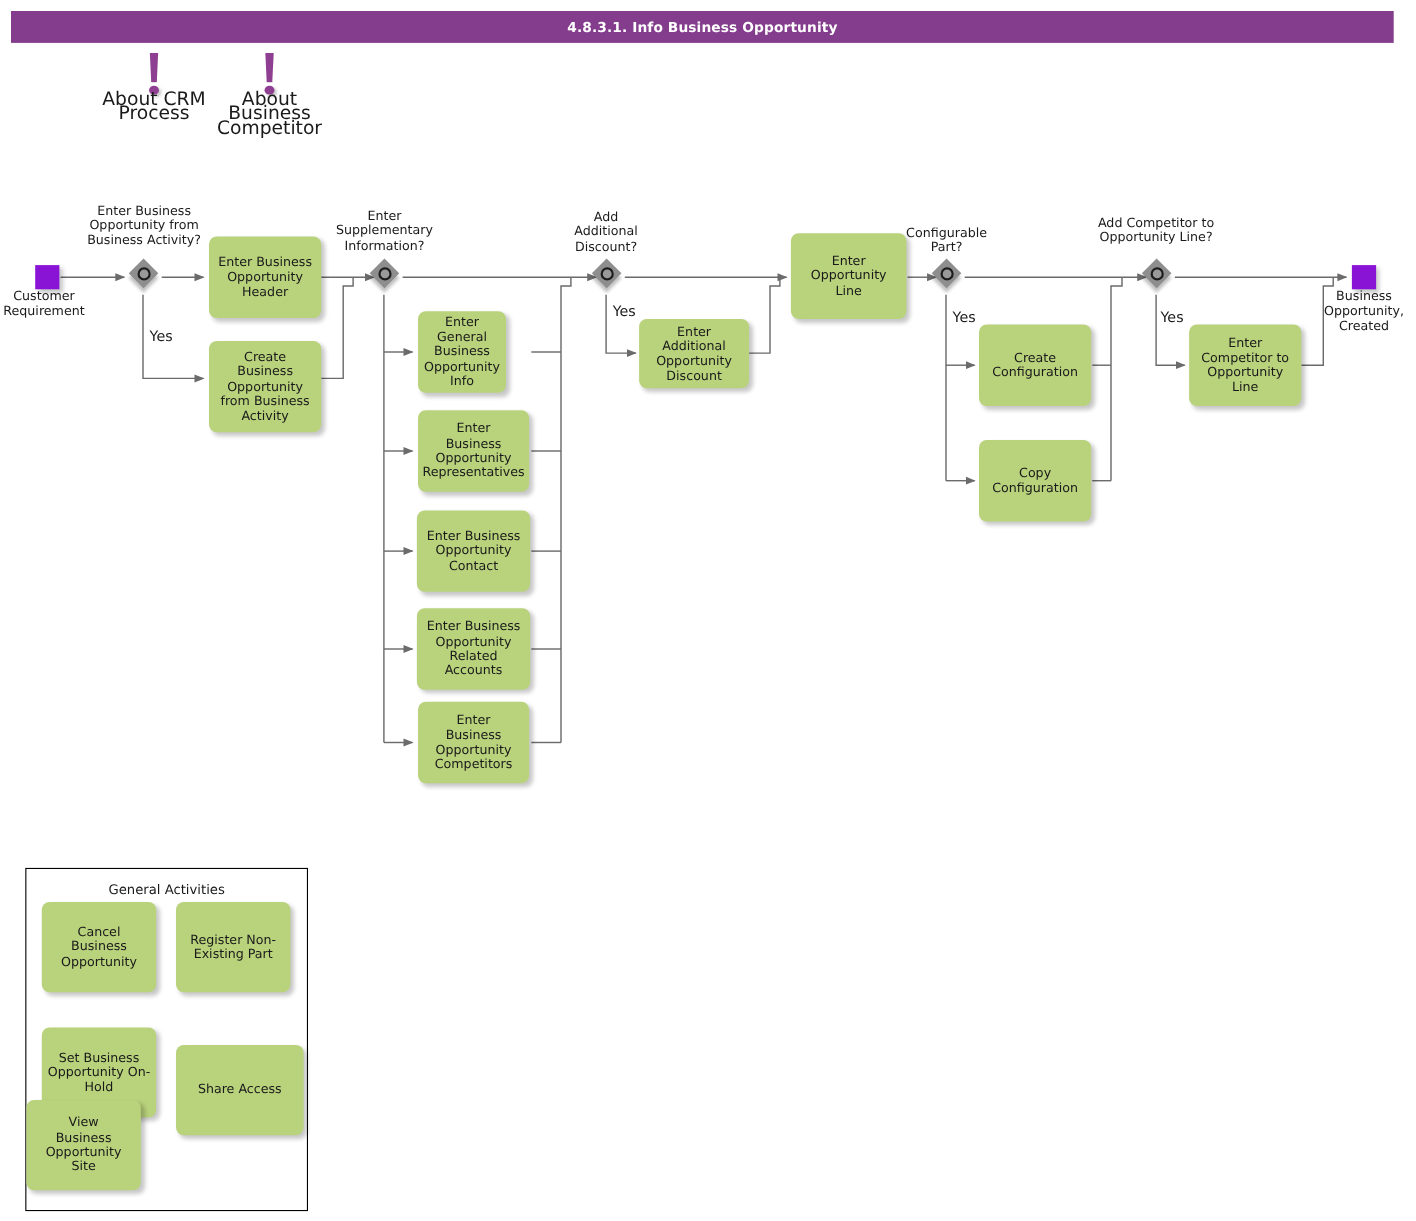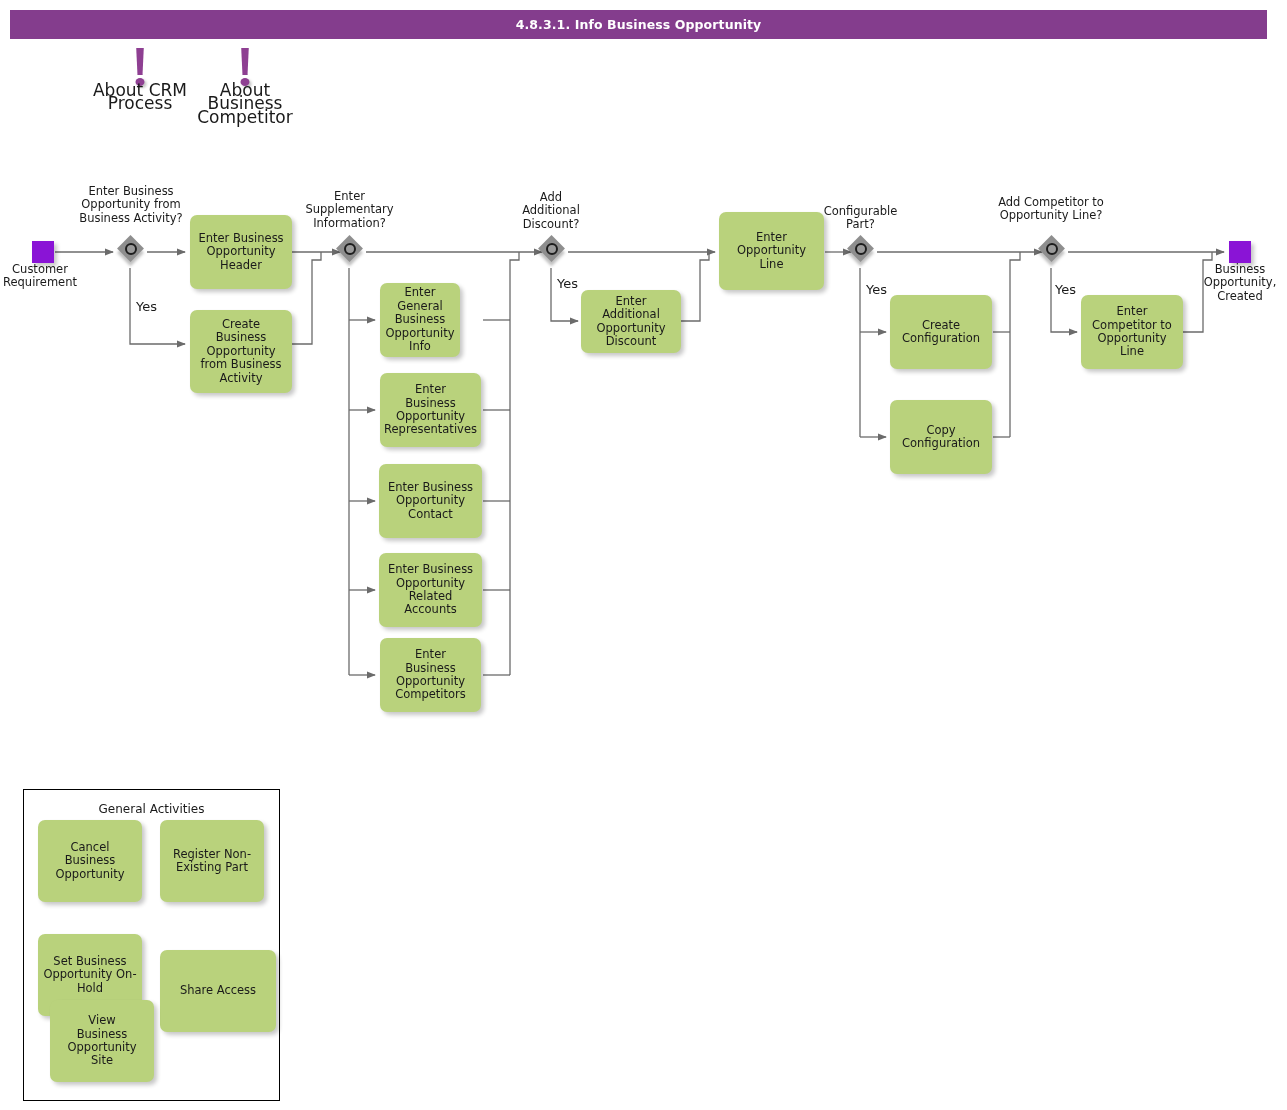--- a/index.html
+++ b/index.html
@@ -383,18 +383,18 @@
 
   <div class="act" style="left:160px; top:820px; width:104px; height:82px; white-space:pre-line;">Register Non-
 Existing Part</div>
 
   <div class="act" style="left:38px; top:910px; width:104px; height:82px; white-space:pre-line;margin-top:24px;">Set Business
 Opportunity On-
 Hold</div>
 
   <div class="act" style="left:160px; top:910px; width:116px; height:82px; white-space:pre-line;margin-top:40px;">Share Access</div>
 
-  <div class="act" style="left:50px; top:1000px; width:104px; height:82px; white-space:pre-line;">View
+  <div class="act" style="left:24px; top:1000px; width:104px; height:82px; white-space:pre-line;">View
 Business
 Opportunity
 Site</div>
 
 </div>
 
 </body></html>

